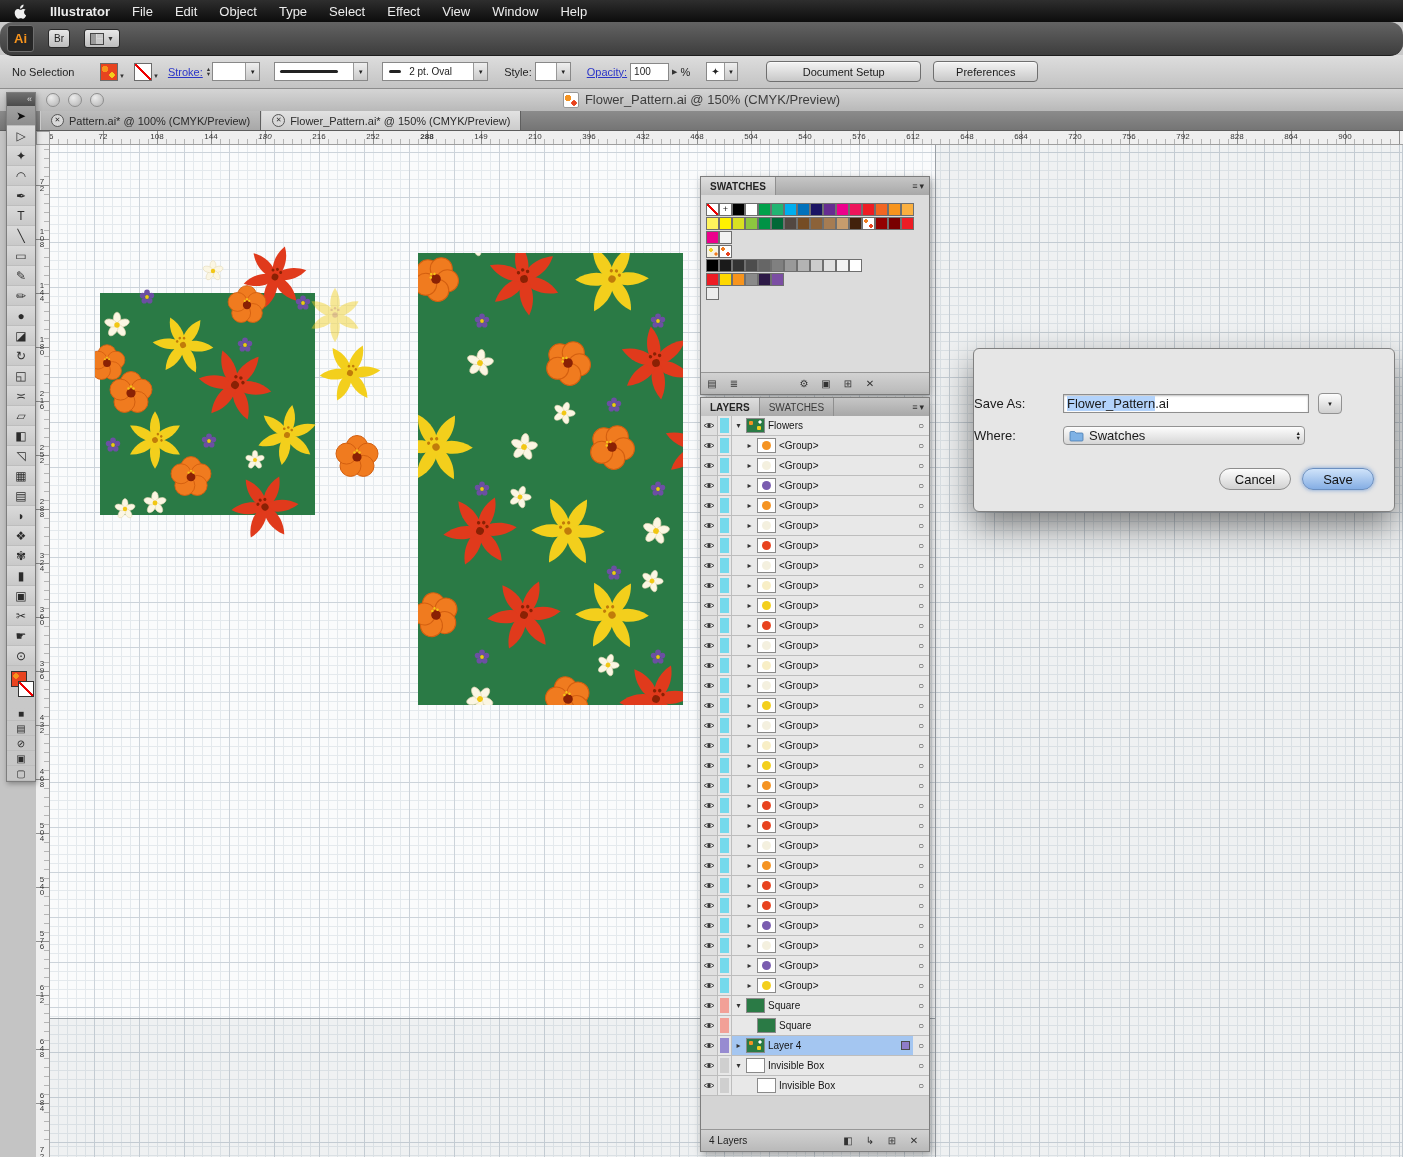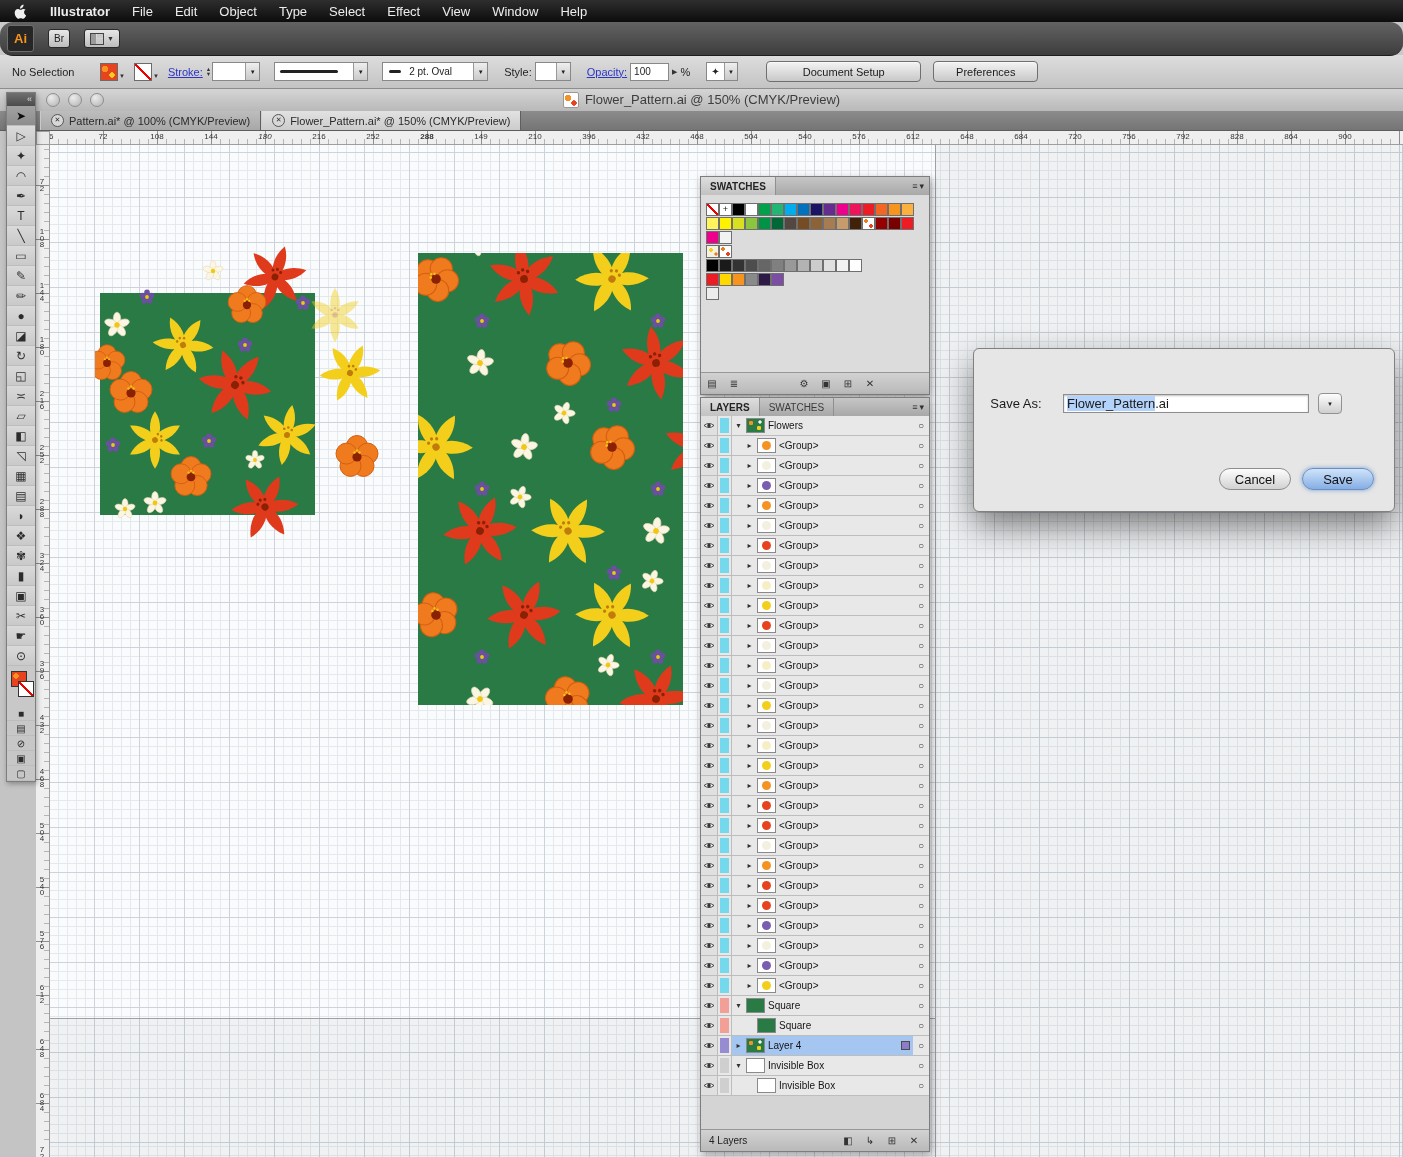--- a/index.html
+++ b/index.html
@@ -132,21 +132,21 @@
   .lrow.sel .body{background:#a4c6f1;}
   .chip{width:7px;height:7px;background:#8f7cc9;border:1px solid #4c4c4c;margin-right:3px;flex:none;}
   .status-txt{font-size:10px;color:#222;padding-left:8px;}
   
   .dialog{position:absolute;left:973px;top:348px;width:420px;height:162px;background:#e6e6e6;border:1px solid #808080;
           border-radius:6px;box-shadow:0 14px 34px rgba(0,0,0,.5);z-index:60;overflow:hidden;font-size:13px;color:#1a1a1a;}
   .dlg-title{height:22px;background:linear-gradient(#efefef,#cfcfcf);border-bottom:1px solid #a7a7a7;position:relative;
              display:flex;align-items:center;justify-content:center;font-size:13px;color:#2e2e2e;}
   .dlg-lights{position:absolute;left:9px;top:5px;display:flex;gap:7px;}
   .dlg-row{position:absolute;left:0;display:flex;align-items:center;width:100%;}
-  .dlg-label{width:84px;text-align:center;flex:none;}
+  .dlg-label{width:84px;text-align:left;flex:none;}
   .field{margin-left:5px;width:246px;height:19px;background:#fff;border:1px solid #8e8e8e;box-shadow:inset 0 1px 2px rgba(0,0,0,.25);
          display:flex;align-items:center;padding-left:3px;box-sizing:border-box;}
   .field .selhl{background:#b3d3fb;}
   .disc-btn{margin-left:9px;width:22px;height:19px;border:1px solid #929292;border-radius:4px;
             background:linear-gradient(#fdfdfd,#cfcfcf);display:flex;align-items:center;justify-content:center;font-size:6px;color:#222;}
   .popup{margin-left:5px;width:242px;height:19px;border:1px solid #929292;border-radius:4px;background:linear-gradient(#fdfdfd,#d6d6d6);
          display:flex;align-items:center;padding:0 3px 0 5px;box-sizing:border-box;gap:5px;}
   .popup .arrows{margin-left:auto;display:flex;flex-direction:column;font-size:5.5px;line-height:5px;color:#222;text-align:center;}
   .aqua-btn{position:absolute;height:20px;width:70px;border:1px solid #8d8d8d;border-radius:11px;
             background:linear-gradient(#fdfdfd,#d2d2d2);display:flex;align-items:center;justify-content:center;font-size:13px;color:#111;}
@@ -1286,17 +1286,30 @@
 
   <div class="dialog">
     <div class="dlg-row" style="top:44px;">
       <span class="dlg-label">Save As:</span>
       <span class="field">
         <span class="selhl">Flower_Pattern</span>
         <span>.ai</span>
       </span>
       <span class="disc-btn">▼</span>
     </div>
+    <div class="dlg-row" style="top:77px;">
+      <span class="dlg-label">Where:</span>
+      <span class="popup">
+        <svg width="15" height="12" viewBox="0 0 15 12">
+          <path d="M1 2.5 Q1 1.5 2 1.5 L5.5 1.5 L7 3 L13 3 Q14 3 14 4 L14 10 Q14 11 13 11 L2 11 Q1 11 1 10 Z" fill="#7fb2e5" stroke="#4a7cb0" stroke-width="0.8"></path>
+        </svg>
+        <span>Swatches</span>
+        <span class="arrows">
+          <span>▲</span>
+            <span>▼</span>
+        </span>
+      </span>
+    </div>
     <div class="aqua-btn" style="left:245px;top:119px;">Cancel</div>
     <div class="aqua-btn default" style="left:328px;top:119px;">Save</div>
   </div>
 
 </div>
 
 </body></html>

